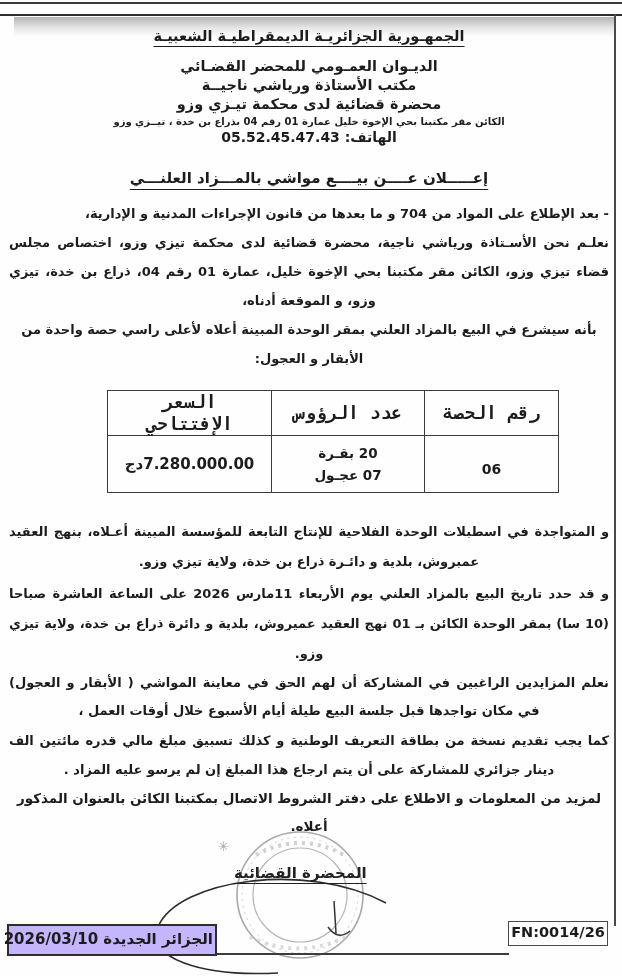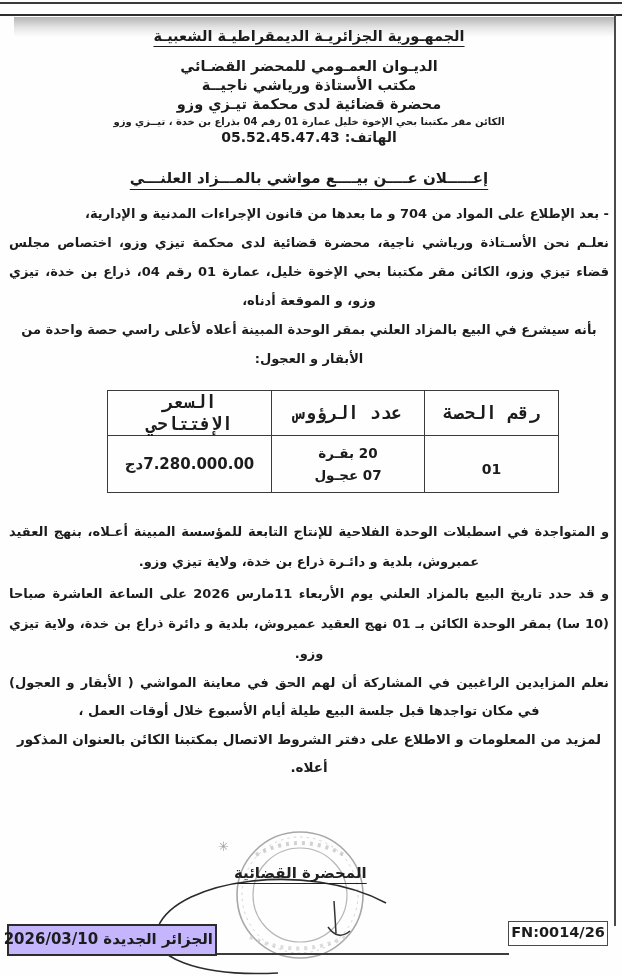--- a/index.html
+++ b/index.html
@@ -115,33 +115,34 @@
     <table class="lots">
       <thead>
         <tr>
           <th>رقم الحصة</th>
           <th>عدد الرؤوس</th>
           <th>السعر الإفتتاحي</th>
         </tr>
       </thead>
       <tbody>
         <tr>
-          <td class="c-lot">01</td>
+          <td class="c-lot">06</td>
           <td class="c-heads">
             <div>20 بقـرة</div>
             <div>07 عجـول</div>
           </td>
           <td class="c-price">7.280.000.00دج</td>
         </tr>
       </tbody>
     </table>
 
     <p class="para-located">و المتواجدة في اسطبلات الوحدة الفلاحية للإنتاج التابعة للمؤسسة المبينة أعـلاه، بنهج العقيد عمبروش، بلدية و دائـرة ذراع بن خدة، ولاية تيزي وزو.</p>
     <p class="para-date">و قد حدد تاريخ البيع بالمزاد العلني يوم الأربعاء 11مارس 2026 على الساعة العاشرة صباحا (10 سا) بمقر الوحدة الكائن بـ 01 نهج العقيد عميروش، بلدية و دائرة ذراع بن خدة، ولاية تيزي وزو.</p>
     <p class="para-view">نعلم المزايدين الراغبين في المشاركة أن لهم الحق في معاينة المواشي ( الأبقار و العجول) في مكان تواجدها قبل جلسة البيع طيلة أيام الأسبوع خلال أوقات العمل ،</p>
+    <p class="para-deposit">كما يجب تقديم  نسخة من بطاقة التعريف الوطنية و كذلك تسبيق مبلغ مالي قدره مائتين الف دينار جزائري للمشاركة على أن يتم ارجاع هذا المبلغ إن لم يرسو عليه المزاد .</p>
     <p class="para-info">لمزيد من المعلومات و الاطلاع على دفتر الشروط الاتصال بمكتبنا الكائن بالعنوان المذكور أعلاه.</p>
 
   </div>
 
   <div class="stamp-wrap">
     <svg width="310" height="145" viewBox="0 0 310 145">
 
       <circle cx="162" cy="64" r="63" fill="none" stroke="#a8a8a8" stroke-width="1.6"></circle>
       <circle cx="162" cy="64" r="47" fill="none" stroke="#b5b5b5" stroke-width="1.2"></circle>
       <circle cx="162" cy="64" r="58" fill="none" stroke="#c9c9c9" stroke-width="0.8" stroke-dasharray="2.5 4"></circle>

